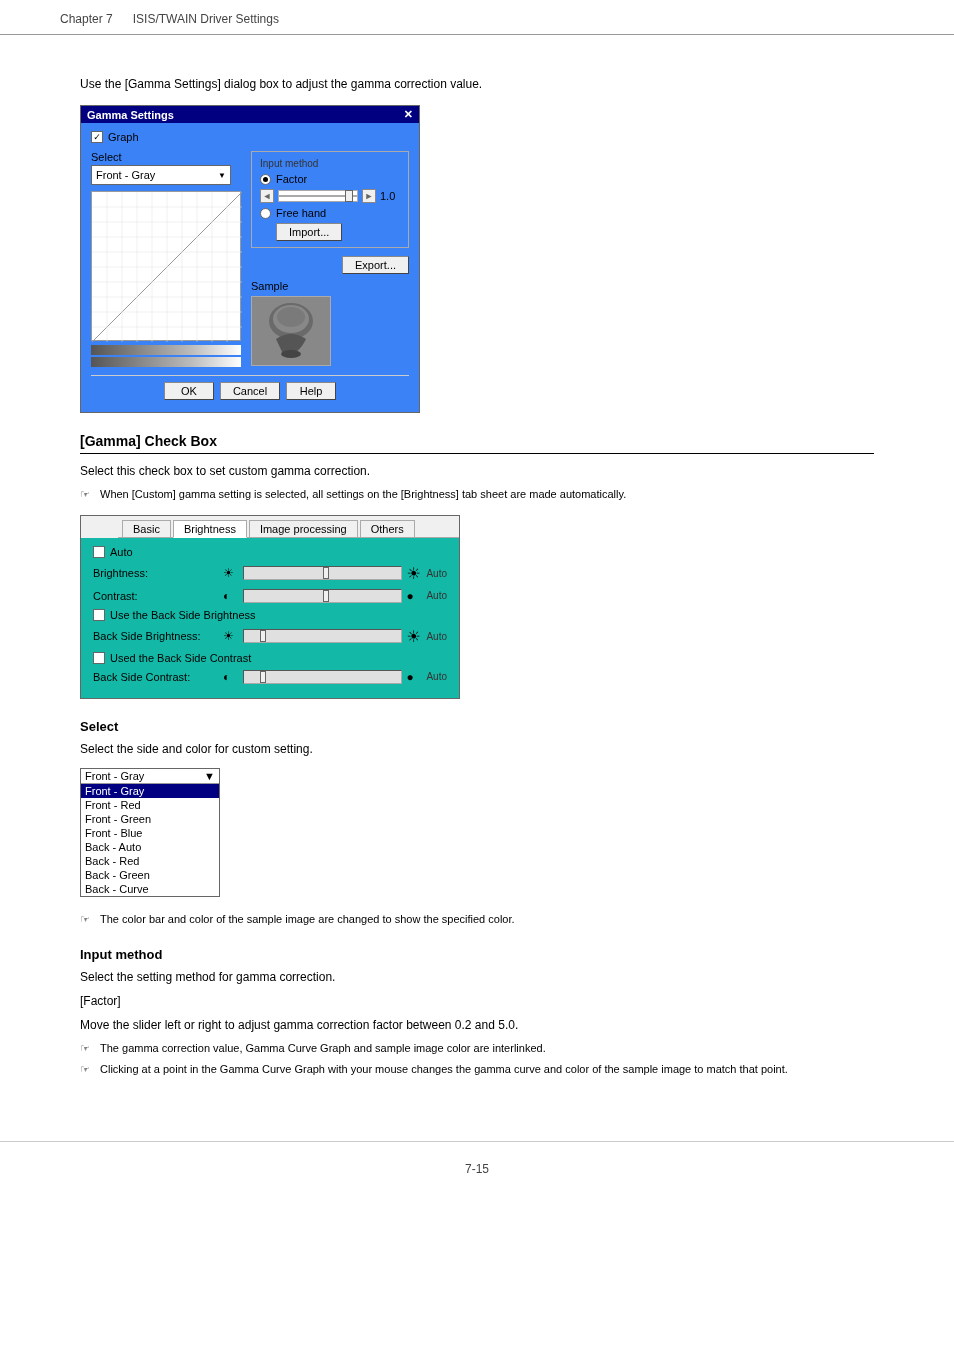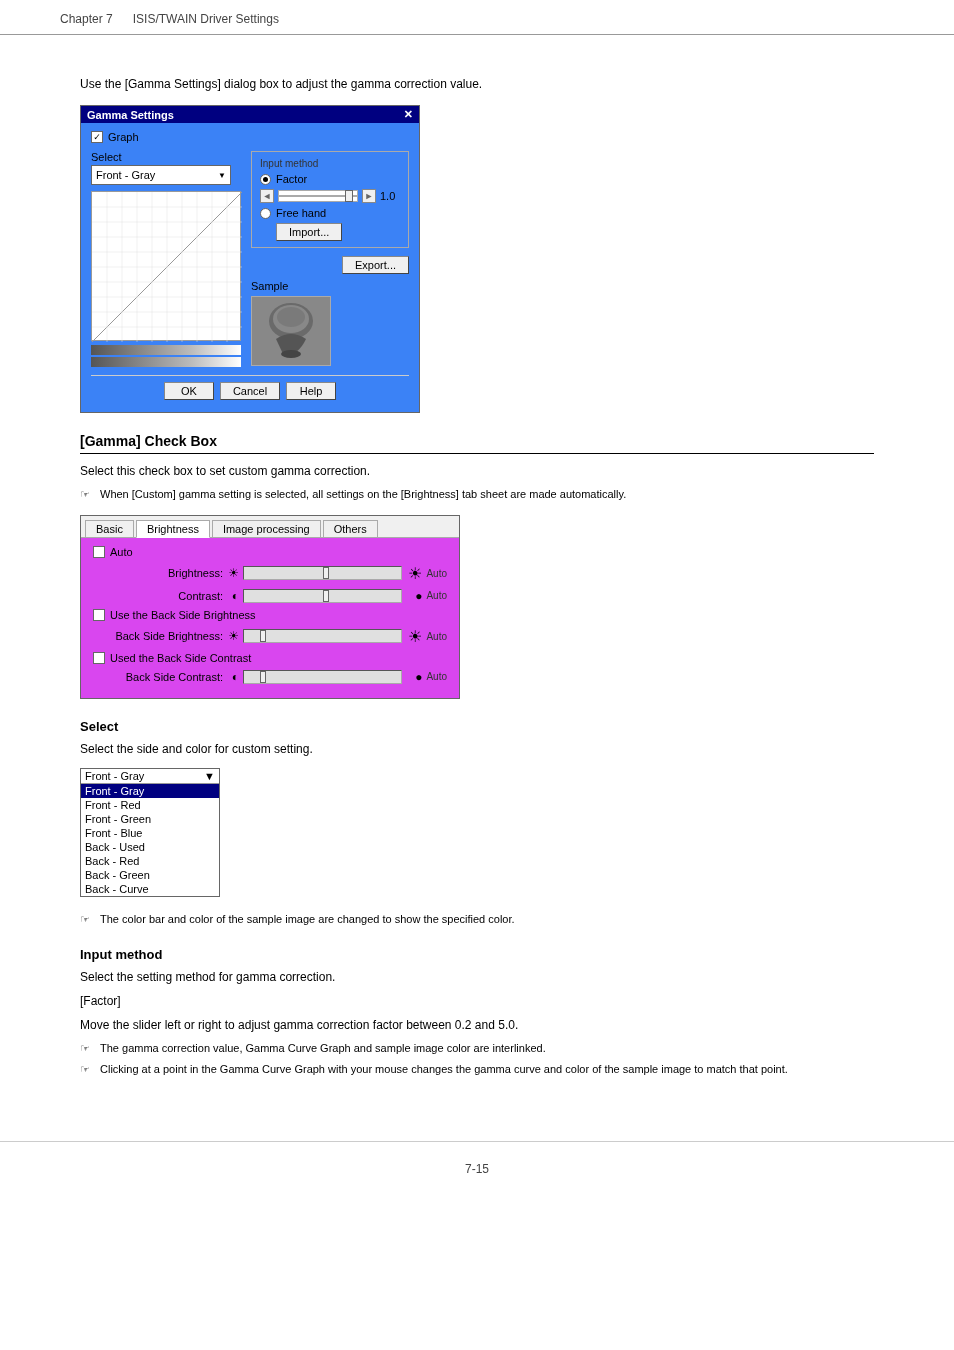--- a/index.html
+++ b/index.html
@@ -289,43 +289,43 @@
       margin: 12px 0 16px 0;
       font-size: 11px;
     }
 
     .tab-bar {
       display: flex;
       gap: 2px;
       padding: 4px 4px 0 4px;
       background: #f0f0f0;
       border-bottom: 1px solid #aaa;
+      margin-left: 37px;
     }
 
     .tab-item {
       padding: 2px 10px;
       border: 1px solid #aaa;
       border-bottom: none;
       background: #f0f0f0;
       font-size: 11px;
       cursor: pointer;
     }
 
     .tab-item.active {
       background: white;
       border-bottom: 1px solid white;
       margin-bottom: -1px;
       z-index: 1;
     }
 
     .tab-content {
       padding: 8px 12px;
-      background: #d946ef;
+      background: #14b8a6;
       border-top: none;
-      text-align: right;
     }
 
     .brightness-row {
       display: flex;
       align-items: center;
       margin-bottom: 6px;
       font-size: 11px;
     }
 
     .brightness-label {
@@ -634,21 +634,21 @@
 
     <div class="dropdown-list">
       <div class="dropdown-header">
         <span>Front - Gray</span>
         <span>▼</span>
       </div>
       <div class="dropdown-item selected">Front - Gray</div>
       <div class="dropdown-item">Front - Red</div>
       <div class="dropdown-item">Front - Green</div>
       <div class="dropdown-item">Front - Blue</div>
-      <div class="dropdown-item">Back - Used</div>
+      <div class="dropdown-item">Back - Auto</div>
       <div class="dropdown-item">Back - Red</div>
       <div class="dropdown-item">Back - Green</div>
       <div class="dropdown-item">Back - Curve</div>
     </div>
 
     <p class="note-text">The color bar and color of the sample image are changed to show the specified color.</p>
   </div>
 
   <div class="section-gap">
     <div class="subsection-title">Input method</div>

